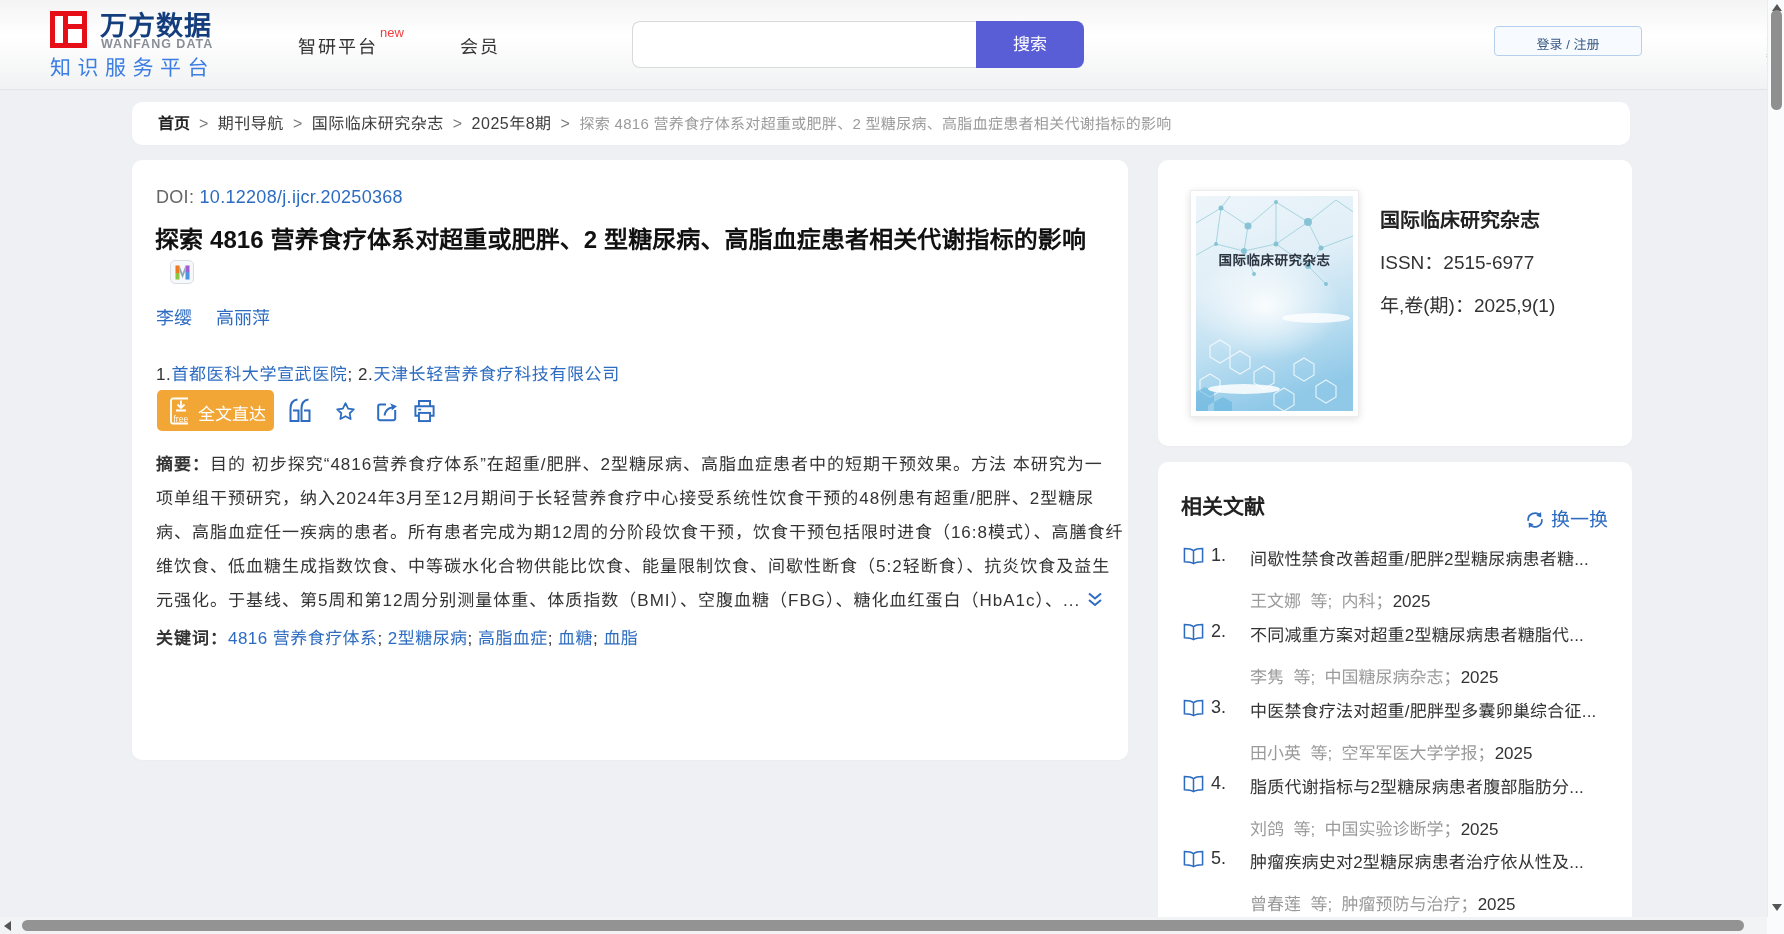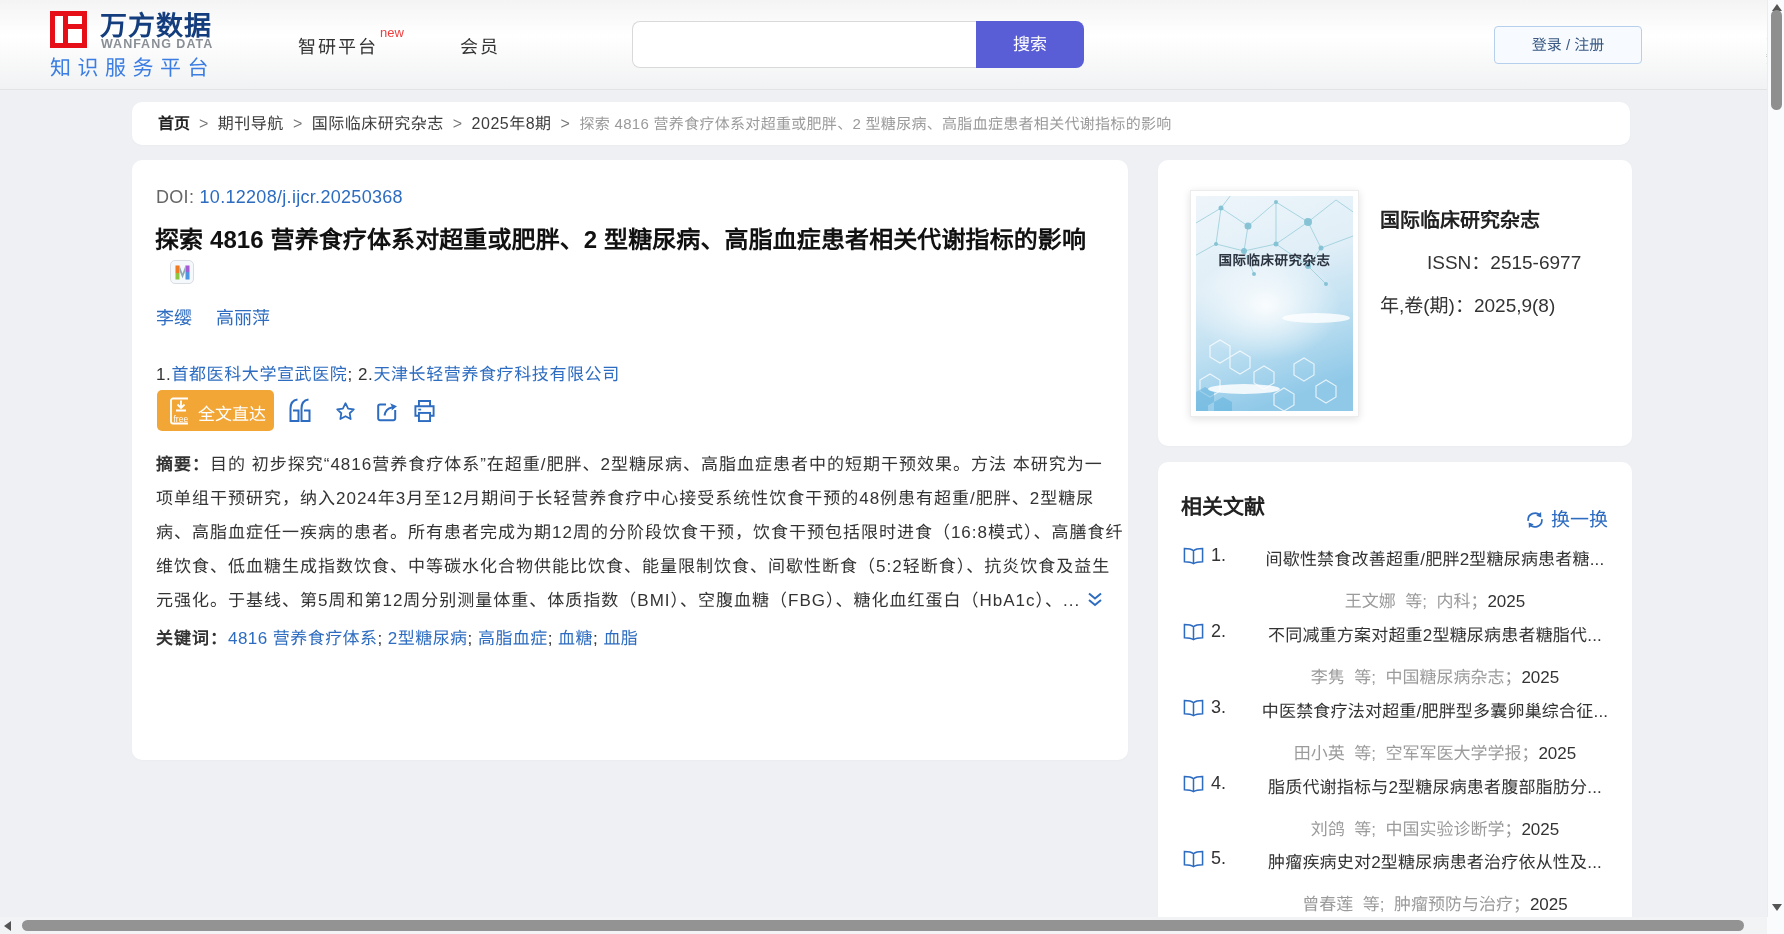--- a/index.html
+++ b/index.html
@@ -17,21 +17,21 @@
 .logo-sq .vb { position:absolute; left:13px; top:5px; width:5px; height:27px; background:#e60e17; }
 .logo-sq .hb { position:absolute; left:18px; top:13px; width:14px; height:5px; background:#e60e17; }
 .logo-cn { position:absolute; left:100px; top:4px; font-size:27px; font-weight:bold; color:#143d7d; letter-spacing:1px; }
 .logo-en { position:absolute; left:101px; top:37px; font-size:12.5px; font-weight:bold; color:#8a8f96; letter-spacing:1px; }
 .logo-sub { position:absolute; left:50px; top:51px; font-size:21px; color:#3b7de2; letter-spacing:6.5px; }
 .nav-item { position:absolute; top:32px; font-size:18px; color:#333; letter-spacing:2px; }
 .nav-new { position:absolute; left:380px; top:25px; font-size:13px; color:#f03e3e; }
 .searchbox { position:absolute; left:632px; top:21px; width:452px; height:30px; }
 .searchbox .inp { position:absolute; left:0; top:0; width:344px; height:47px; background:#fff; border:1px solid #d9d9d9; border-right:none; border-radius:8px 0 0 8px; }
 .searchbox .btn { position:absolute; left:344px; top:0; width:108px; height:47px; background:#5a5ed6; border-radius:0 8px 8px 0; color:#fff; font-size:17px; text-align:center; line-height:47px; }
-.loginbtn { position:absolute; left:1494px; top:26px; width:148px; height:38px; border:1px solid #b6cfec; background:#f7fbff; border-radius:4px; color:#3a5a85; font-size:15px; text-align:center; line-height:36px; }
+.loginbtn { position:absolute; left:1494px; top:26px; width:148px; height:30px; border:1px solid #b6cfec; background:#f7fbff; border-radius:4px; color:#3a5a85; font-size:13px; text-align:center; line-height:36px; }
 .lang { position:absolute; left:1766px; top:32px; font-size:12px; color:#a9a9a9; }
 .lang .sep { color:#ddd; padding:0 11px; }
 .lang .tr { color:#7a7a7a; }
 
 
 .crumb { position:absolute; left:132px; top:102px; width:1498px; height:43px; background:#fff; border-radius:10px; font-size:16px; color:#3d3d3d; line-height:43px; padding-left:26px; letter-spacing:0.5px; box-shadow:0 1px 3px rgba(0,0,0,0.02); }
 .crumb b { color:#222; font-size:16px; letter-spacing:0; }
 .crumb .sep { color:#777; padding:0 9px; }
 .crumb .last { color:#9b9b9b; font-size:15px; letter-spacing:0.3px; }
 
@@ -57,24 +57,24 @@
 .pubdate { position:absolute; left:24px; top:506px; font-size:17px; color:#333; letter-spacing:0.35px; }
 .pubdate b { letter-spacing:1px; }
 .eninfo { position:absolute; left:0; top:550px; width:996px; text-align:center; font-size:18px; color:#f0a23c; }
 
 
 .jcard { position:absolute; left:1158px; top:160px; width:474px; height:286px; background:#fff; border-radius:10px; box-shadow:0 1px 3px rgba(0,0,0,0.02); }
 .cover { position:absolute; left:32px; top:30px; width:169px; height:227px; background:#fff; border:1px solid #ececec; box-shadow:0 2px 8px rgba(0,0,0,0.12); padding:5px; }
 .cover-in { width:100%; height:100%; position:relative; overflow:hidden; }
 .cover-title { position:absolute; left:0; top:53px; width:100%; text-align:center; font-size:13.5px; font-weight:bold; color:#2b3440; letter-spacing:0.5px; }
 .jinfo-t { position:absolute; left:222px; top:44px; font-size:20px; font-weight:bold; color:#222; }
-.jinfo-l1 { position:absolute; left:222px; top:87px; font-size:19px; color:#333;margin-left:47px; }
+.jinfo-l1 { position:absolute; left:222px; top:87px; font-size:19px; color:#333; }
 .jinfo-l2 { position:absolute; left:222px; top:130px; font-size:19px; color:#333; }
 
-.rcard { position:absolute; left:1158px; top:462px; width:474px; height:472px; background:#fff; border-radius:10px 10px 0 0; box-shadow:0 1px 3px rgba(0,0,0,0.02);text-align:center; }
+.rcard { position:absolute; left:1158px; top:462px; width:474px; height:472px; background:#fff; border-radius:10px 10px 0 0; box-shadow:0 1px 3px rgba(0,0,0,0.02); }
 .rhead { position:absolute; left:23px; top:28px; font-size:21px; font-weight:bold; color:#222; }
 .rchange { position:absolute; right:24px; top:30px; font-size:19px; color:#2d6cc0;margin-top:12px; }
 .ritem { position:absolute; left:0; width:474px; }
 .ritem .bicon { position:absolute; left:25px; top:2px; }
 .ritem .num { position:absolute; left:53px; top:0; font-size:18px; color:#333; }
 .ritem .rtitle { position:absolute; left:92px; top:0; width:370px; font-size:17px; color:#333; white-space:nowrap; letter-spacing:0.2px; }
 .ritem .rmeta { position:absolute; left:92px; top:42px; width:370px; font-size:17px; color:#9b9b9b; white-space:nowrap; }
 .ritem .rmeta .yr { color:#333; }
 
 
@@ -221,21 +221,21 @@
             <path d="M0 196 l9 -5 l9 5 v10 l-9 5 l-9 -5 Z M18 206 l9 -5 l9 5 v10 l-9 5 l-9 -5 Z M-6 210 l9 -5 l9 5 v10 l-9 5 l-9 -5 Z"></path>
           </g>
           <ellipse cx="120" cy="122" rx="34" ry="5" fill="#ffffff" opacity="0.8"></ellipse>
           <ellipse cx="48" cy="193" rx="36" ry="5" fill="#ffffff" opacity="0.85"></ellipse>
         </svg>
         <div class="cover-title">国际临床研究杂志</div>
       </div>
     </div>
     <div class="jinfo-t">国际临床研究杂志</div>
     <div class="jinfo-l1">ISSN：2515-6977</div>
-    <div class="jinfo-l2">年,卷(期)：2025,9(8)</div>
+    <div class="jinfo-l2">年,卷(期)：2025,9(1)</div>
   </div>
 
   <div class="rcard">
     <div class="rhead">相关文献</div>
     <div class="rchange">
       <svg width="18" height="18" viewBox="0 0 20 20" style="vertical-align:-3px;margin-right:7px;">
         <path d="M2.5 11 A 7.5 7.5 0 0 1 16 5.5" fill="none" stroke="#2d6cc0" stroke-width="1.9"></path>
         <path d="M17.5 9 A 7.5 7.5 0 0 1 4 14.5" fill="none" stroke="#2d6cc0" stroke-width="1.9"></path>
         <path d="M16.8 1.2 L17 7.3 L11.5 5.2 Z" fill="#2d6cc0"></path>
         <path d="M3.2 18.8 L3 12.7 L8.5 14.8 Z" fill="#2d6cc0"></path>

